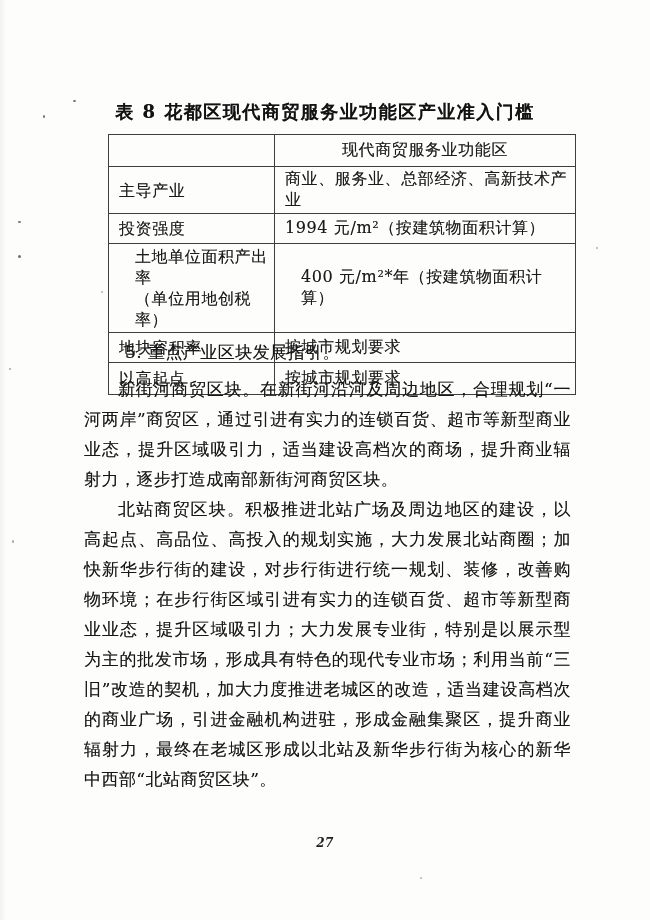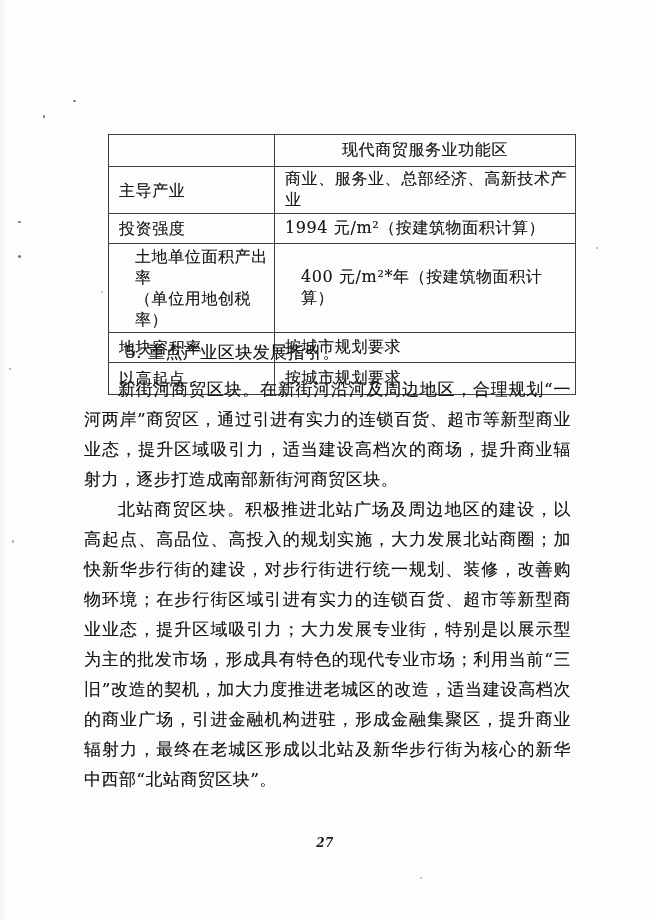--- a/index.html
+++ b/index.html
@@ -109,20 +109,21 @@
   .speck.s6 { left: 9px;   top: 368px; width: 2px; height: 2px; opacity: 0.5; }
   .speck.s7 { left: 12px;  top: 540px; width: 2px; height: 3px; opacity: 0.5; }
   .speck.s8 { left: 596px; top: 247px; width: 2px; height: 2px; opacity: 0.45; }
   .speck.s9 { left: 420px; top: 877px; width: 2px; height: 2px; opacity: 0.4; }
 </style>
 </head>
 <body>
 
 <div class="page">
 
+  <div class="caption">表 8 花都区现代商贸服务业功能区产业准入门槛</div>
 
   <table class="threshold">
     <tbody>
       <tr class="row-header">
         <td class="col-label cell-label"></td>
         <td class="col-value cell-value">现代商贸服务业功能区</td>
       </tr>
       <tr class="row-std">
         <td class="cell-label">主导产业</td>
         <td class="cell-value">商业、服务业、总部经济、高新技术产业</td>

